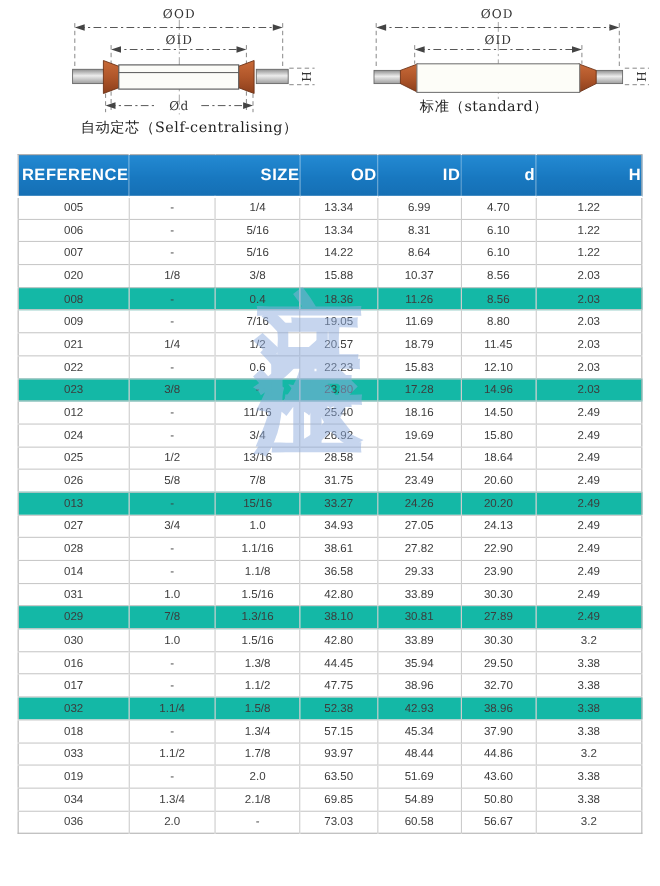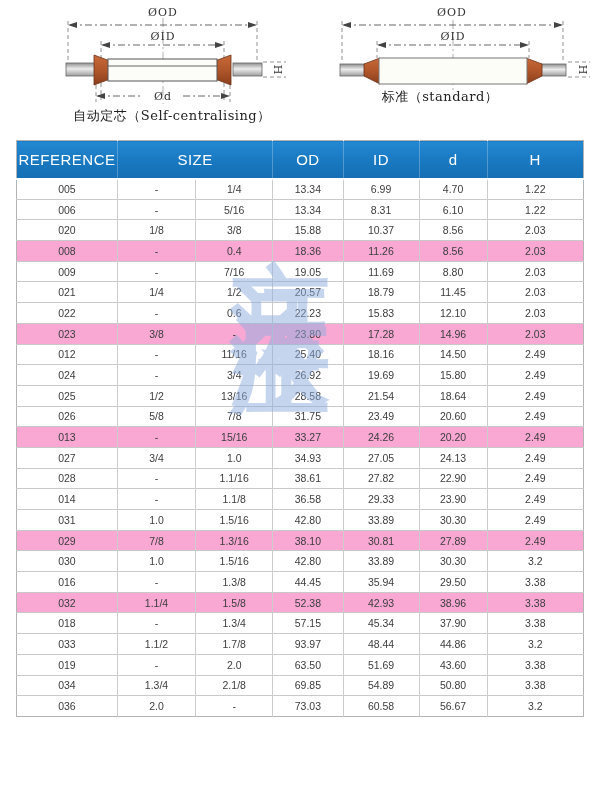--- a/index.html
+++ b/index.html
@@ -16,35 +16,36 @@
   svg .dim-label { font-size: 11px; letter-spacing: 1px; }
   svg .caption { font-size: 13px; fill: #222; letter-spacing: 0.5px; }
 
   .spec-table {
     position: absolute; left: 16px; top: 140px; width: 568px;
     border-collapse: collapse; table-layout: fixed;
     border: 1px solid #b3b3b3;
   }
   .spec-table thead th {
     background: linear-gradient(180deg, #2389d2 0%, #1878c0 55%, #156fb4 100%);
-    color: #ffffff; font-weight: normal; font-size: 15px;
+    color: #ffffff; font-weight: bold; font-size: 15px;
     height: 38px; letter-spacing: 0.5px;
     border-bottom: 2px solid #ffffff;
     border-right: 1px solid rgba(255,255,255,0.25);
+    text-align: right;
   }
   .spec-table thead th:last-child { border-right: none; }
   .spec-table tbody td {
     height: 20.7px; font-size: 10.5px; color: #3c3c3c;
     text-align: center; vertical-align: middle;
     border-top: 1px solid #c9c9c9;
     border-right: 1px solid #cccccc;
     background: transparent;
   }
   .spec-table tbody td:last-child { border-right: none; }
-  .spec-table tbody tr.hl td { background: #f9a8d4; margin-top: 48px; }
+  .spec-table tbody tr.hl td { background: #14b8a6; margin-top: 48px; }
 
   .watermark {
     position: absolute; left: 232px; top: 176px;
     writing-mode: vertical-rl; text-orientation: upright;
     font-size: 100px; line-height: 1; letter-spacing: 24px;
     color: #8fadde; opacity: 0.5; font-weight: bold;
     pointer-events: none; z-index: 5;
     font-family: "Liberation Sans", sans-serif;
   }
 </style>
@@ -182,20 +183,29 @@
         <tr>
           <td>006</td>
           <td>-</td>
           <td>5/16</td>
           <td>13.34</td>
           <td>8.31</td>
           <td>6.10</td>
           <td>1.22</td>
         </tr>
         <tr>
+          <td>007</td>
+          <td>-</td>
+          <td>5/16</td>
+          <td>14.22</td>
+          <td>8.64</td>
+          <td>6.10</td>
+          <td>1.22</td>
+        </tr>
+        <tr>
           <td>020</td>
           <td>1/8</td>
           <td>3/8</td>
           <td>15.88</td>
           <td>10.37</td>
           <td>8.56</td>
           <td>2.03</td>
         </tr>
         <tr class="hl">
           <td>008</td>
@@ -343,20 +353,29 @@
         </tr>
         <tr>
           <td>016</td>
           <td>-</td>
           <td>1.3/8</td>
           <td>44.45</td>
           <td>35.94</td>
           <td>29.50</td>
           <td>3.38</td>
         </tr>
+        <tr>
+          <td>017</td>
+          <td>-</td>
+          <td>1.1/2</td>
+          <td>47.75</td>
+          <td>38.96</td>
+          <td>32.70</td>
+          <td>3.38</td>
+        </tr>
         <tr class="hl">
           <td>032</td>
           <td>1.1/4</td>
           <td>1.5/8</td>
           <td>52.38</td>
           <td>42.93</td>
           <td>38.96</td>
           <td>3.38</td>
         </tr>
         <tr>

